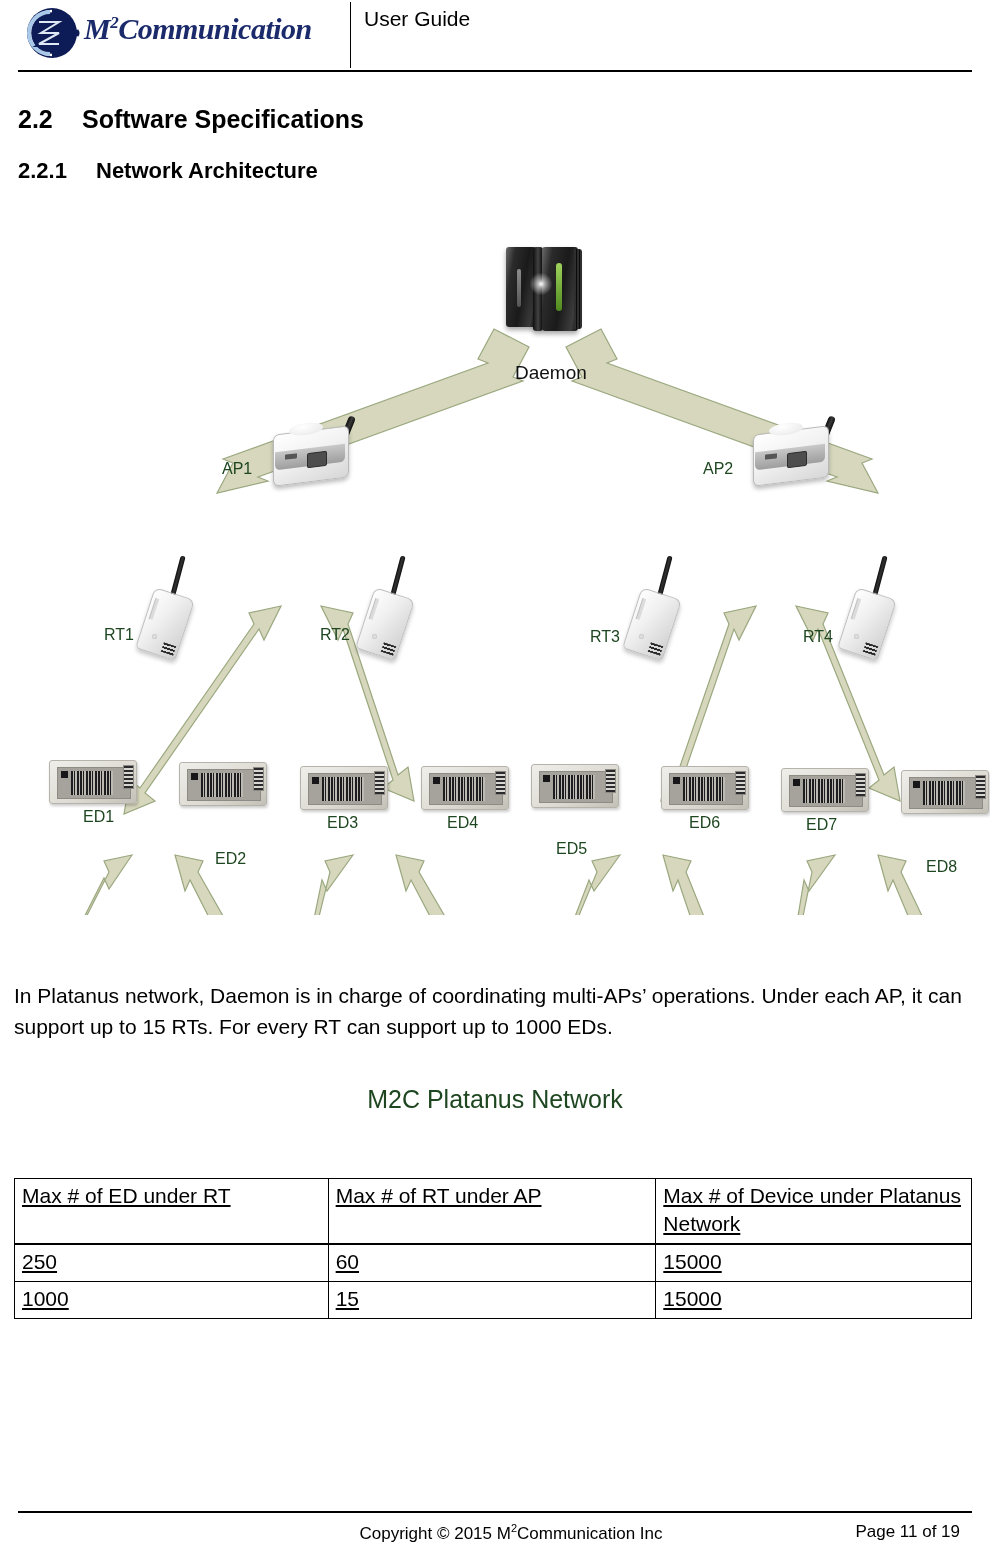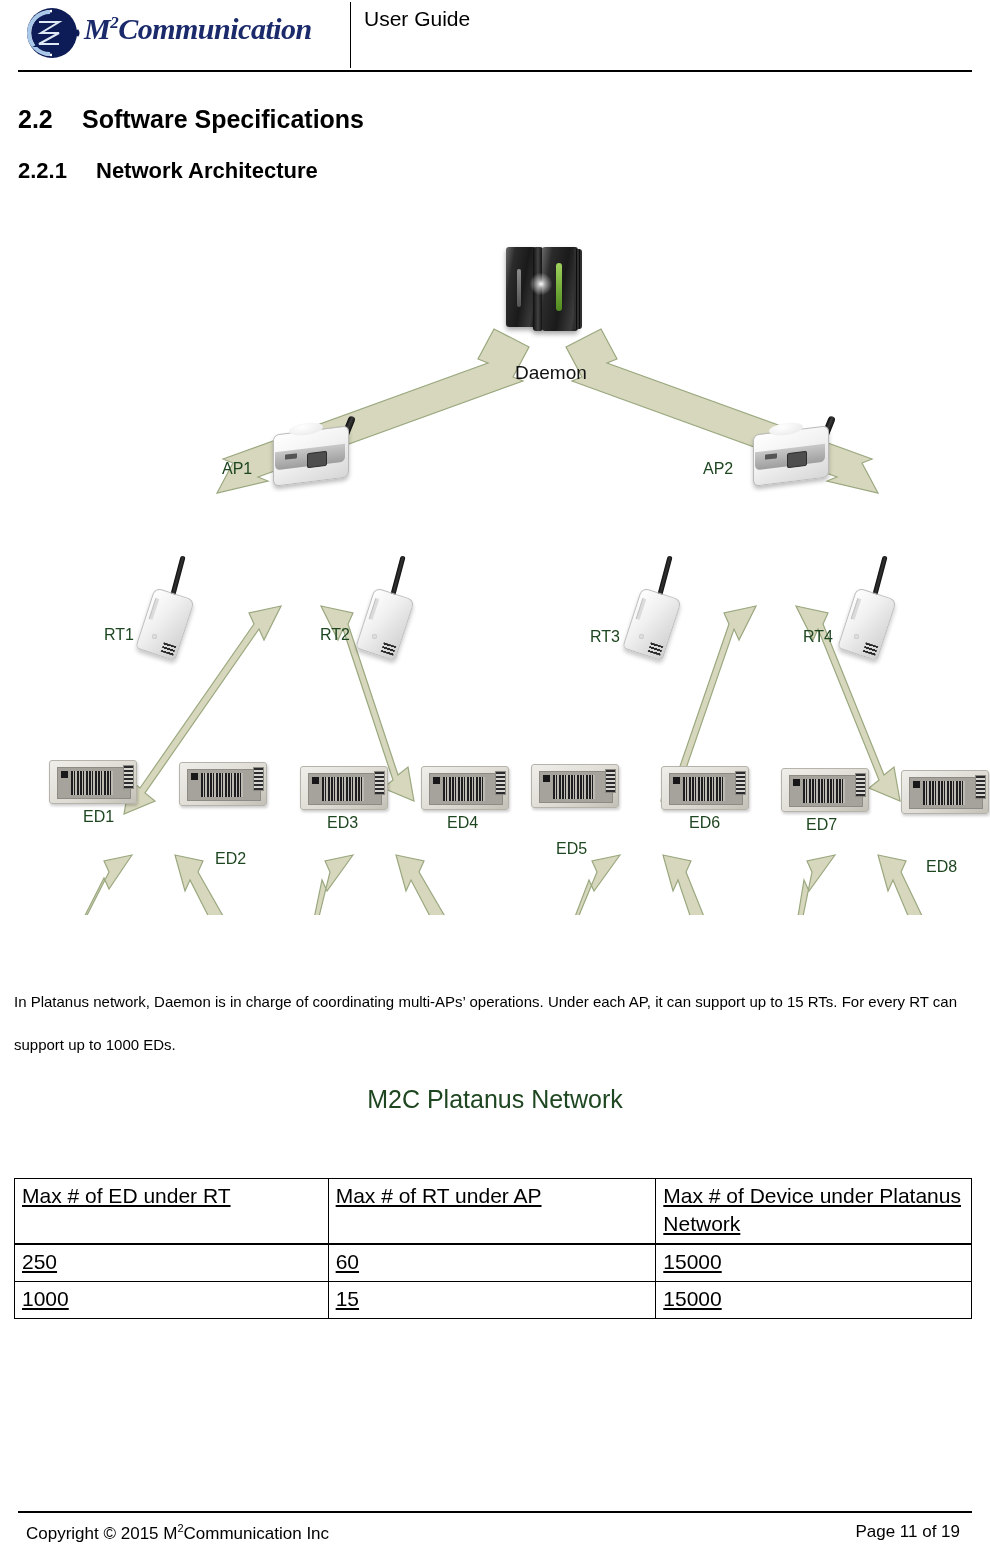--- a/index.html
+++ b/index.html
@@ -335,22 +335,22 @@
     font-size: 25px;
     font-family: "Liberation Sans", sans-serif;
   }
 
   
   #body-para {
     position: absolute;
     left: 14px;
     top: 980px;
     width: 956px;
-    font-size: 15px;
-    line-height: 43px;
+    font-size: 21px;
+    line-height: 31px;
   }
 
   
   #spec-table {
     position: absolute;
     left: 14px;
     top: 1178px;
     width: 958px;
     border-collapse: collapse;
     font-size: 21px;
@@ -378,24 +378,24 @@
   }
   #footer {
     position: absolute;
     left: 18px;
     top: 1518px;
     width: 954px;
     height: 30px;
   }
   #footer-copy {
     position: absolute;
-    left: 8px;
+    left: 16px;
     top: 4px;
     width: 954px;
-    text-align: left;
+    text-align: center;
     font-size: 17px;
     white-space: nowrap;
   }
   #footer-copy .sup { font-size: 11px; vertical-align: super; }
   #footer-page {
     position: absolute;
     right: 12px;
     top: 4px;
     font-size: 17px;
     white-space: nowrap;

